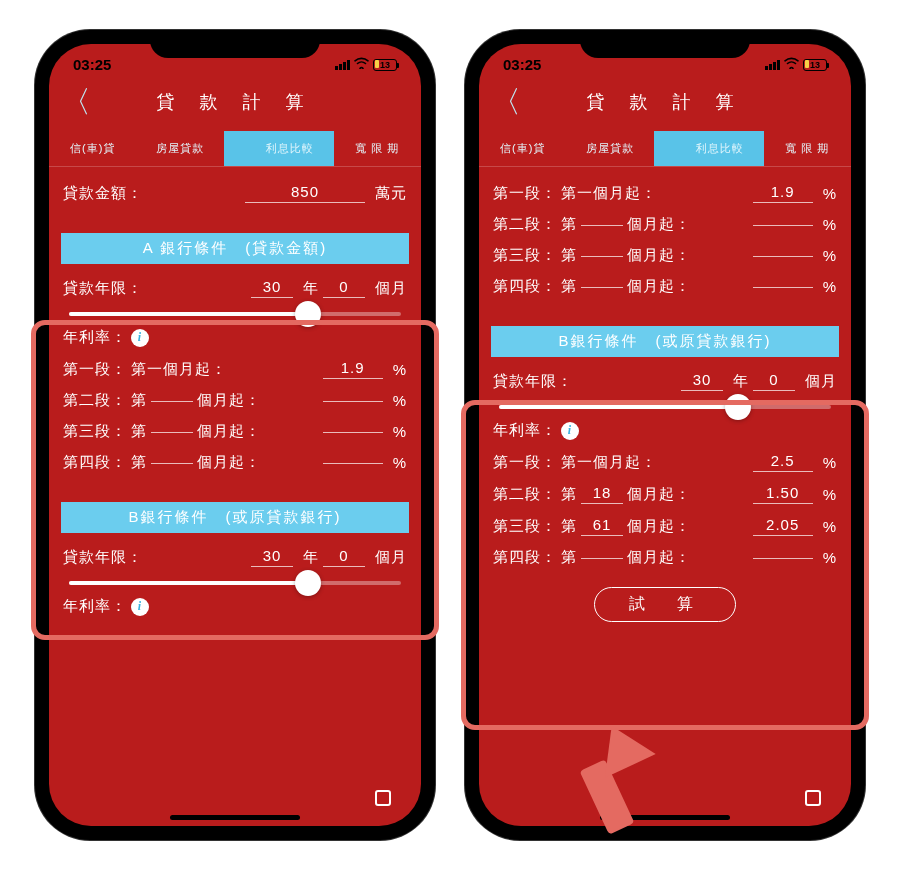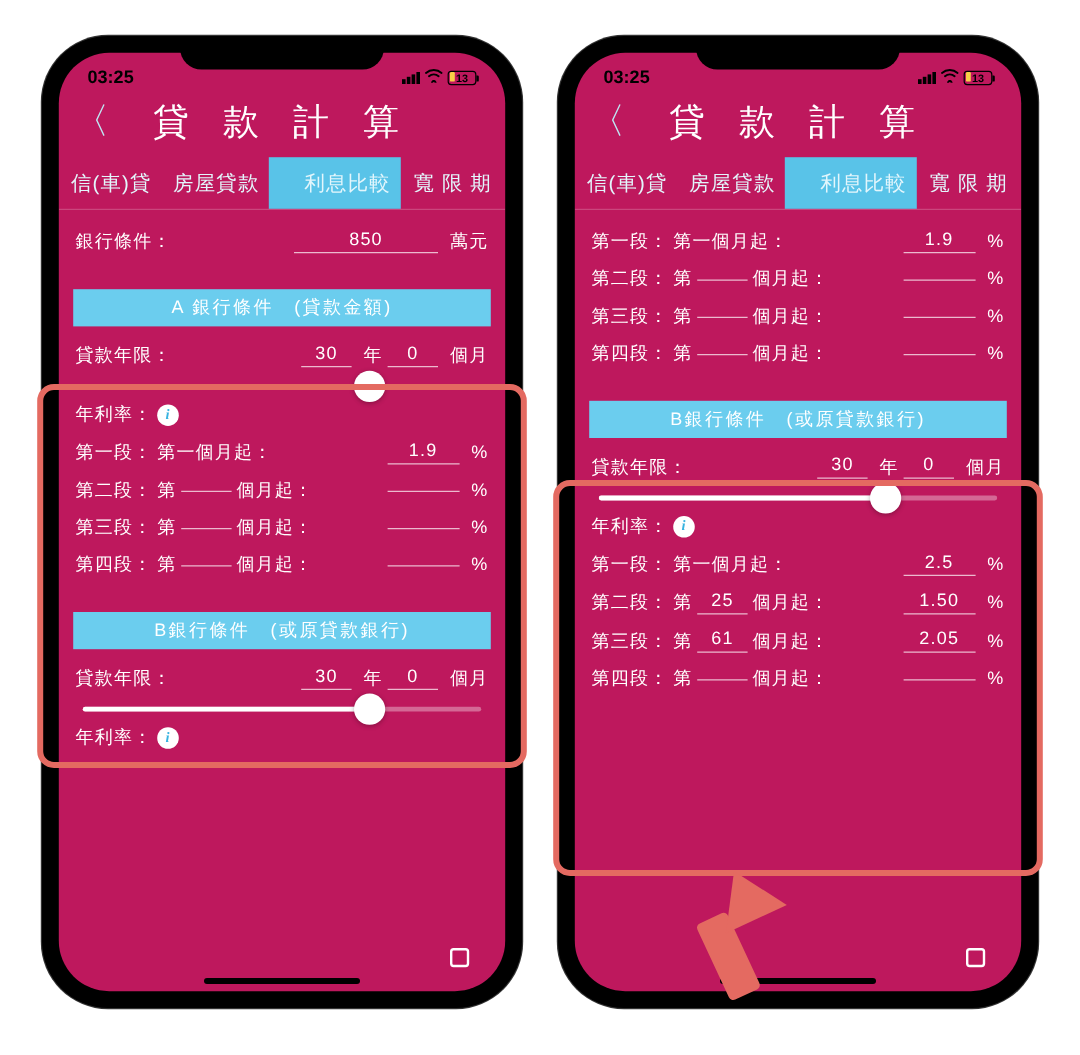--- a/index.html
+++ b/index.html
@@ -16,21 +16,21 @@
     height: 810px;
     background: #000;
     border-radius: 55px;
     padding: 14px;
     position: relative;
     box-shadow: 0 0 0 1px #333;
   }
   .phone-screen {
     width: 100%;
     height: 100%;
-    background: #be185d;
+    background: #b91c1c;
     border-radius: 42px;
     overflow: hidden;
     position: relative;
     color: #fff;
   }
   .notch {
     position: absolute;
     top: 0;
     left: 50%;
     transform: translateX(-50%);
@@ -66,30 +66,30 @@
   }
   .back-btn {
     font-size: 30px;
     color: #bfe9f5;
     font-weight: 300;
     line-height: 1;
   }
   .nav-title {
     position:absolute; left:0; right:0;
     text-align:center;
-    font-size: 30px;
+    font-size: 18px;
     letter-spacing: 10px;
     font-weight: 500;
     pointer-events:none;
   }
 
   .tabs {
     display: flex;
     border-bottom: 1px solid rgba(255,255,255,0.2);
-    font-size: 17px;
+    font-size: 11px;
   }
   .tab {
     flex: 1;
     text-align: center;
     padding: 10px 2px;
     letter-spacing: 1px;
     color: #e3f6fc;
   }
   .tab.active {
     background: #59c3e8;
@@ -218,21 +218,21 @@
     <div class="tabs">
       <div class="tab">信(車)貸</div>
       <div class="tab">房屋貸款</div>
       <div class="tab active">利息比較</div>
       <div class="tab">寬 限 期</div>
     </div>
 
     <div class="content">
 
       <div class="row">
-        <span class="label">銀行條件：</span>
+        <span class="label">貸款金額：</span>
         <span class="spacer"></span>
         <span class="val" style="flex:0 0 120px">850</span>
         <span class="unit" style="margin-left:auto">萬元</span>
       </div>
 
       <div style="height:18px"></div>
 
       <div class="section-header">A 銀行條件　(貸款金額)</div>
 
       <div class="row">
@@ -423,21 +423,21 @@
       <div class="row">
         <span class="label">第一段：</span>
         <span class="label">第一個月起：</span>
         <span class="spacer"></span>
         <span class="val med">2.5</span>
         <span class="unit">%</span>
       </div>
       <div class="row">
         <span class="label">第二段：</span>
         <span class="label">第</span>
-        <span class="val small">25</span>
+        <span class="val small">18</span>
         <span class="label">個月起：</span>
         <span class="spacer"></span>
         <span class="val med">1.50</span>
         <span class="unit">%</span>
       </div>
       <div class="row">
         <span class="label">第三段：</span>
         <span class="label">第</span>
         <span class="val small">61</span>
         <span class="label">個月起：</span>
@@ -448,20 +448,21 @@
       <div class="row">
         <span class="label">第四段：</span>
         <span class="label">第</span>
         <span class="val small"></span>
         <span class="label">個月起：</span>
         <span class="spacer"></span>
         <span class="val med"></span>
         <span class="unit">%</span>
       </div>
 
+      <div class="calc-btn">試　算</div>
     </div>
 
     <div class="sq-icon"></div>
     <div class="home-ind"></div>
   </div>
 
   <div class="hi-box" style="left:-4px; right:-4px; top:370px; height:330px;"></div>
 
   <div class="arrow-head" style="bottom:72px; left:128px;"></div>
   <div class="arrow-body" style="bottom:8px; left:128px;"></div>

